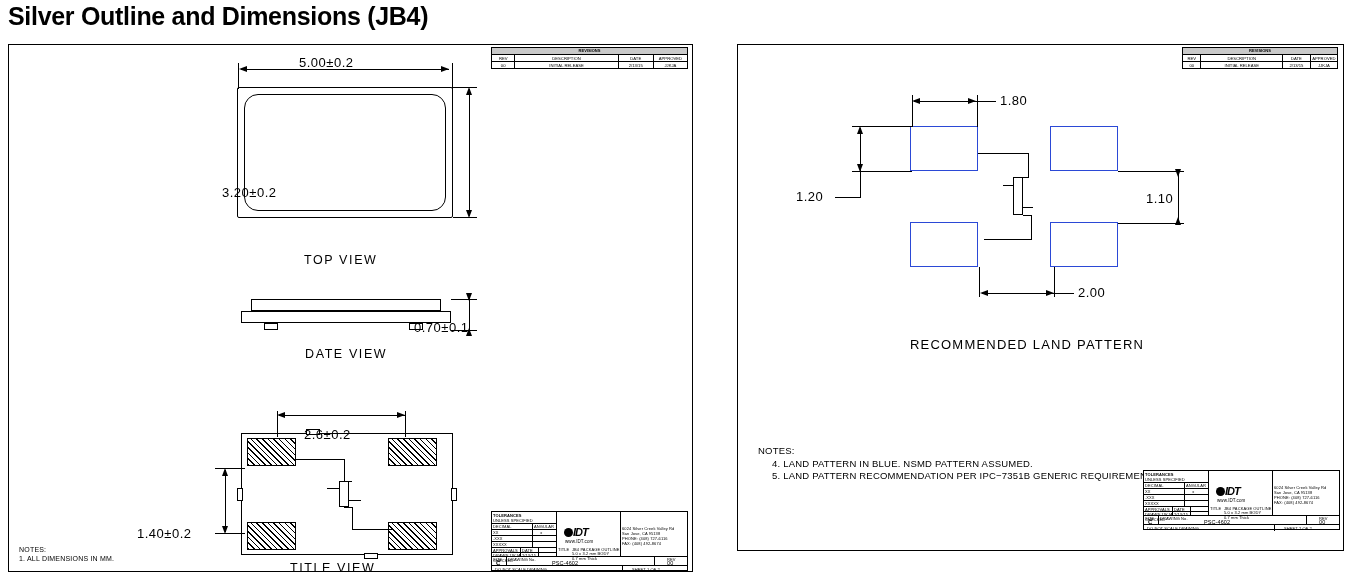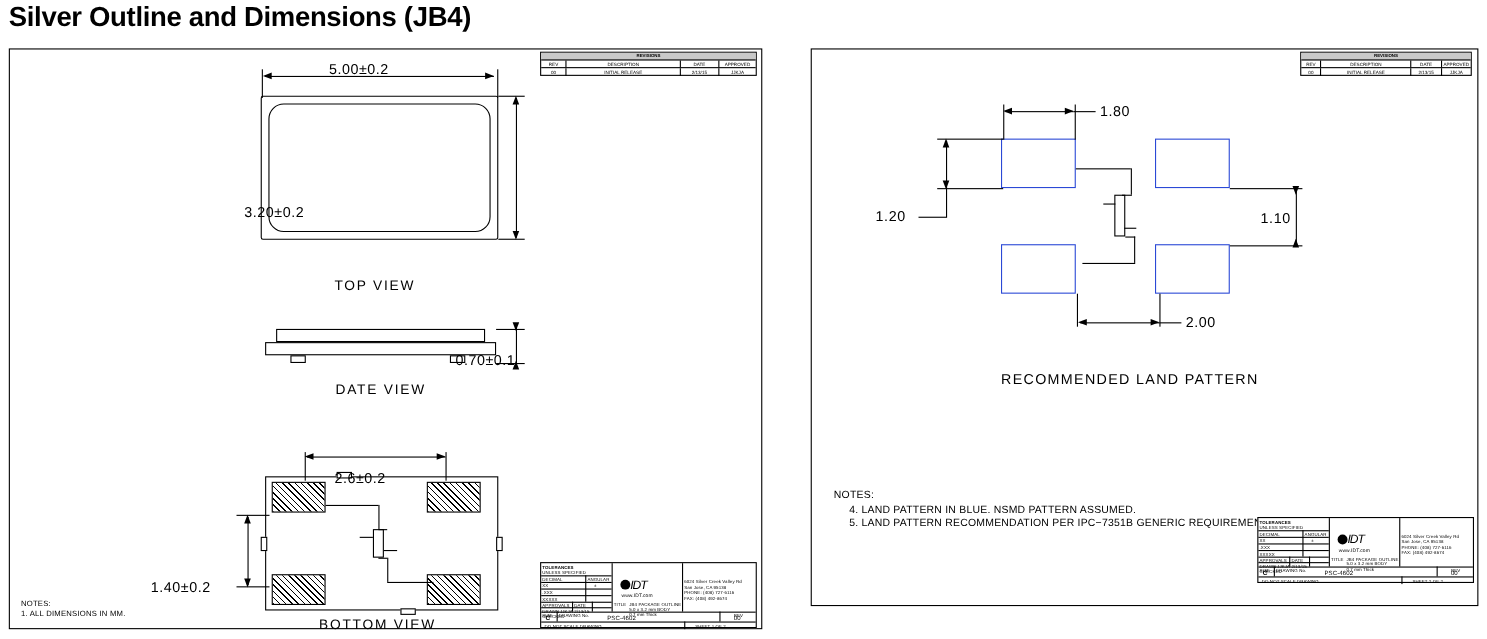--- a/index.html
+++ b/index.html
@@ -49,21 +49,21 @@
   }
   .revblock .c{border-right:1px solid #000;box-sizing:border-box;text-align:center;line-height:7px;
     overflow:hidden;font-size:4.2px;}
   .revblock .c:last-child{border-right:none;}
   .revblock .hdr{border-bottom:1px solid #000;}
 
   
   .titleblock{position:absolute;border:1px solid #000;box-sizing:border-box;background:#fff;}
   .tb-t{position:absolute;font-size:4px;line-height:5px;letter-spacing:0.1px;white-space:nowrap;}
   .tb-t.b{font-weight:bold;}
-  .idt-logo{position:absolute;font-weight:normal;font-style:italic;letter-spacing:-1px;}
+  .idt-logo{position:absolute;font-weight:bold;font-style:italic;letter-spacing:-1px;}
 </style>
 </head>
 <body>
 
 <div class="page-title">Silver Outline and Dimensions (JB4)</div>
 
 <div class="sheet" id="sheet1">
 
   <div class="revblock" style="left:482px;top:2px;width:197px;height:22px;">
     <div class="rtitle">REVISIONS</div>
@@ -150,21 +150,21 @@
     <div class="vline" style="left:396px;top:366px;height:26px;"></div>
     <div class="lbl dimtext" style="left:295px;top:352px;margin-top:30px;">2.6±0.2</div>
 
     <div class="vline" style="left:216px;top:425px;height:62px;"></div>
     <div class="arrowU" style="left:212.5px;top:423px;"></div>
     <div class="arrowD" style="left:212.5px;top:481px;"></div>
     <div class="hline" style="left:206px;top:423px;width:30px;"></div>
     <div class="hline" style="left:206px;top:488px;width:30px;"></div>
     <div class="lbl dimtext" style="left:128px;top:481px;">1.40±0.2</div>
 
-    <div class="lbl viewtext" style="left:281px;top:516px;">BOTTOM  VIEW</div>
+    <div class="lbl viewtext" style="left:281px;top:516px;">TITLE  VIEW</div>
   </div>
 
   <div class="lbl notes" style="left:10px;top:500px;">
     <div>NOTES:</div>
     <div>1. ALL DIMENSIONS IN MM.</div>
   </div>
 
   <div class="titleblock" style="left:482px;top:466px;width:197px;height:60px;">
 
     <div class="vline" style="left:64px;top:0;height:44px;"></div>

